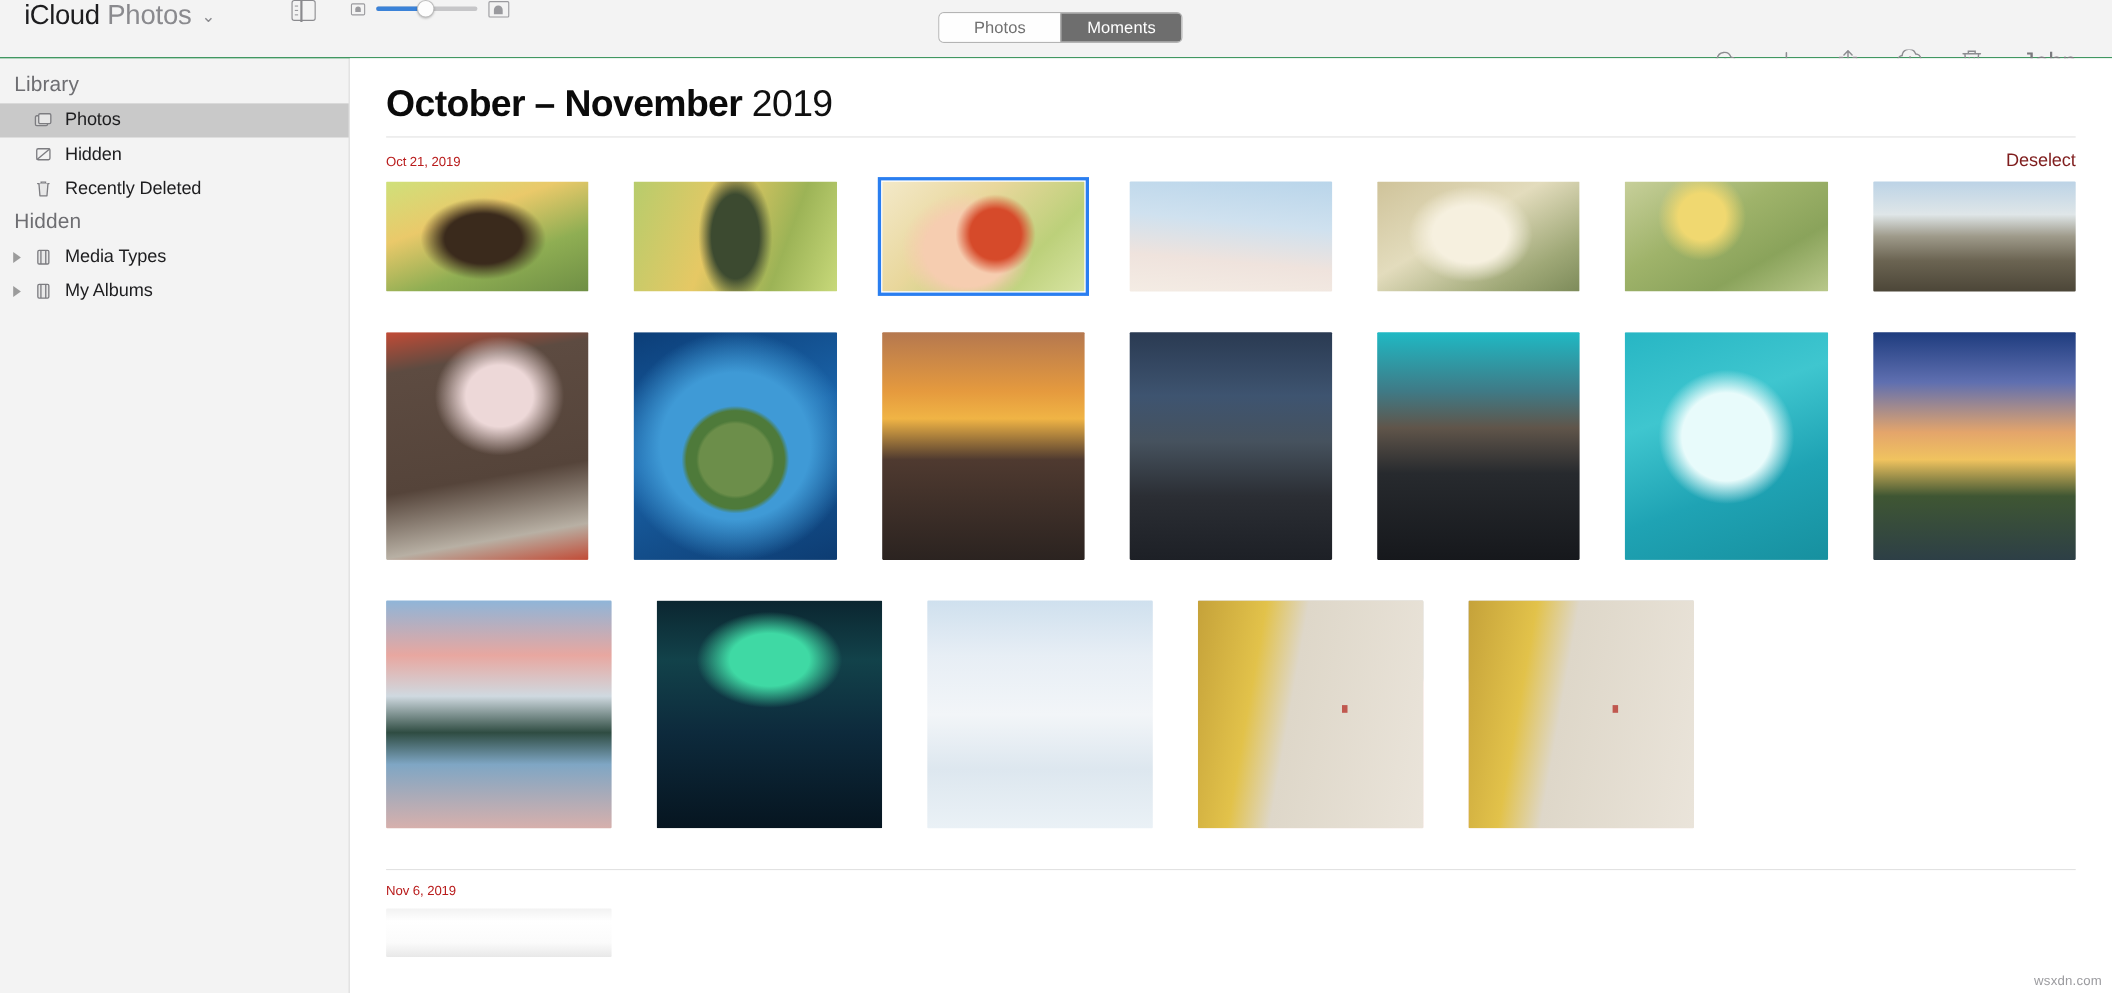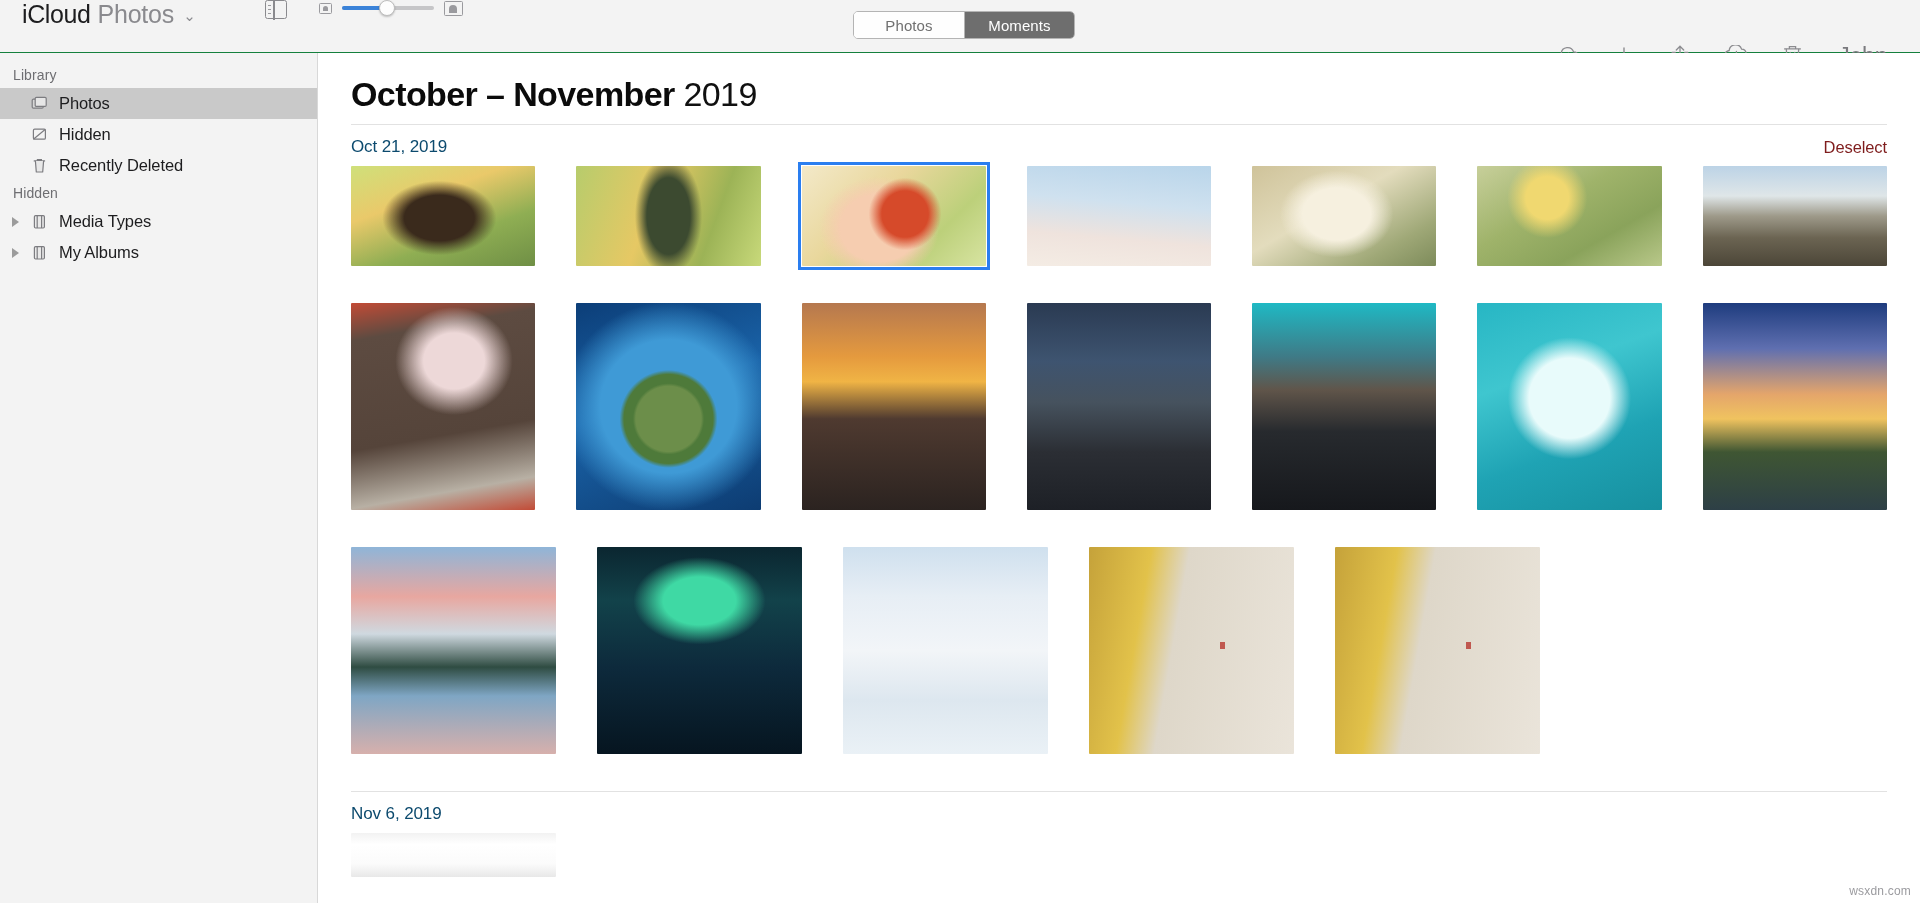--- a/index.html
+++ b/index.html
@@ -94,21 +94,21 @@
 
   
   .sidebar {
     width: 318px; flex: 0 0 318px;
     background: #f3f3f3;
     border-right: 1px solid #d8d8d8;
     padding-top: 10px;
     font-size: 16px;
   }
   .sb-section {
-    color: #6e6e72; font-size: 14px; padding: 4px 0 5px 13px; letter-spacing: 0.1px;
+    color: #6e6e72; font-size: 19px; padding: 4px 0 5px 13px; letter-spacing: 0.1px;
   }
   .sb-item {
     display: flex; align-items: center; gap: 9px;
     height: 31px; padding-left: 31px; color: #1d1d1f; cursor: default;
   }
   .sb-item.selected { background: #c9c9c9; }
   .sb-item .label { font-size: 16.5px; letter-spacing: -0.1px; }
   .sb-item.has-arrow { padding-left: 12px; }
   .disclosure {
     width: 0; height: 0; border-left: 7px solid #9b9b9b;
@@ -124,21 +124,21 @@
   .page-title .bold { font-weight: bold; }
   .page-title .light { font-weight: normal; color: #101010; }
   .page-sub { font-size: 15.5px; color: #86868b; margin-top: 9px; letter-spacing: 0.1px; }
 
   .divider { height: 1px; background: #e2e2e2; margin: 10px 33px 0 33px; }
 
   .day-head {
     display: flex; align-items: center; justify-content: space-between;
     padding: 12px 33px 9px 33px;
   }
-  .day-title { font-size: 17px; color: #0c4a6e; letter-spacing: -0.1px; }
+  .day-title { font-size: 12px; color: #b91c1c; letter-spacing: -0.1px; }
   .deselect { font-size: 16.5px; color: #7f1d1d; cursor: default; letter-spacing: -0.1px; }
 
   .grid { padding: 0 33px; }
   .grid-row { display: flex; gap: 41px; margin-bottom: 37px; }
   .cell { width: 205px; position: relative; }
   .cell.selected { outline: 3px solid #2a7ef0; outline-offset: 1px; }
   .photo { width: 100%; display: block; border-radius: 1px; overflow: hidden; position: relative; }
   .photo.land { height: 100px; }
   .photo.port { height: 207px; }
   .photo.cut { height: 44px; }

